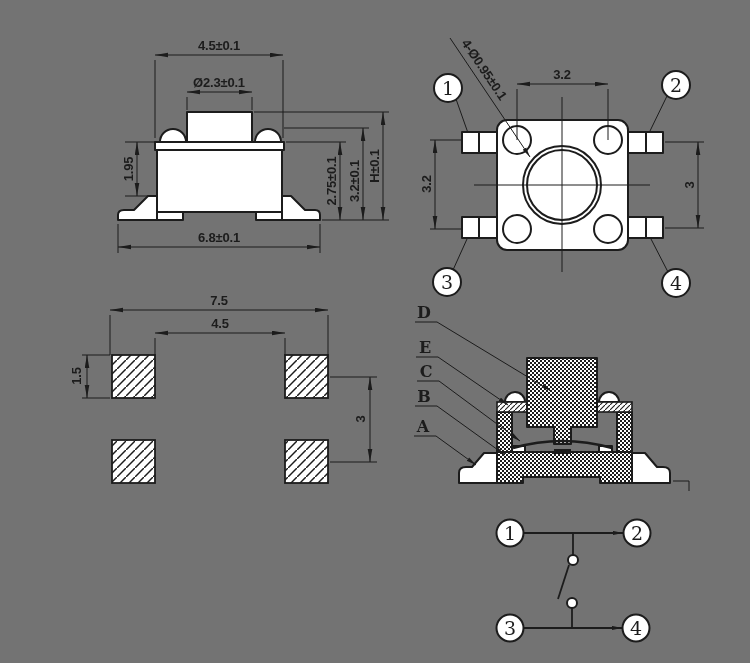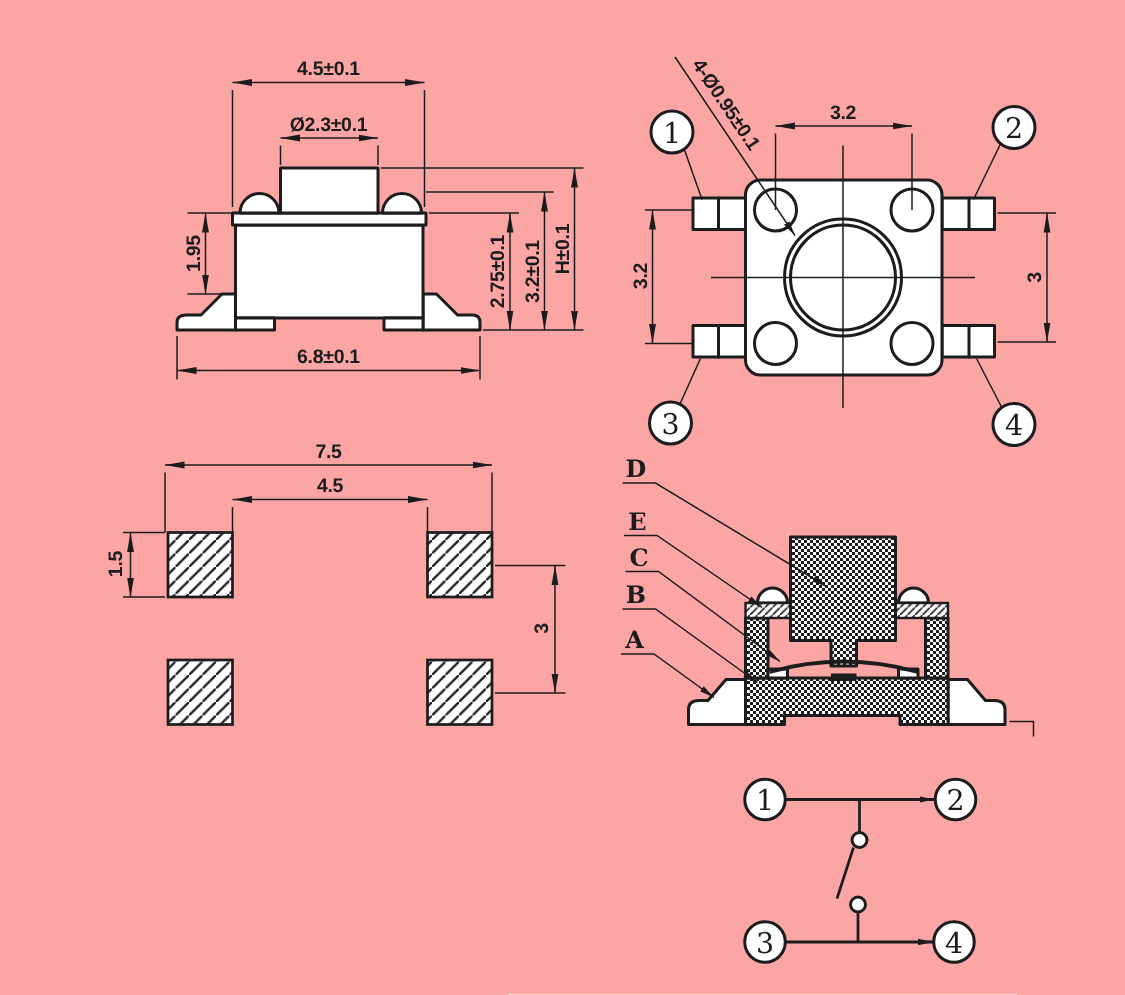--- a/index.html
+++ b/index.html
@@ -1,16 +1,16 @@
 <!DOCTYPE html>
 <html><head>
 <meta charset="utf-8">
 <style>
   html,body{margin:0;padding:0;background:#ffffff;}
-  .canvas{width:750px;height:663px;position:relative;background:#fca5a5;}
+  .canvas{width:750px;height:663px;position:relative;background:#737373;}
   svg{display:block;}
   .ol{fill:#ffffff;stroke:#1c1c1c;stroke-width:2;stroke-linejoin:round;}
   .oln{fill:none;stroke:#1c1c1c;stroke-width:2;stroke-linejoin:round;stroke-linecap:round;}
   .fillck{fill:url(#checker);stroke:#1c1c1c;stroke-width:2;stroke-linejoin:round;}
   .fillh{fill:url(#hatch);stroke:#1c1c1c;stroke-width:1.6;}
   .fillpad{fill:url(#hatchPad);stroke:#1c1c1c;stroke-width:1.8;}
   .thin{fill:none;stroke:#1c1c1c;stroke-width:1;}
   .dimline{fill:none;stroke:#1c1c1c;stroke-width:1;}
   .dim{font:600 13px "Liberation Sans", sans-serif;fill:#1c1c1c;letter-spacing:-0.2px;}
   .serifnum{font:400 19px "DejaVu Serif", serif;fill:#1c1c1c;}

